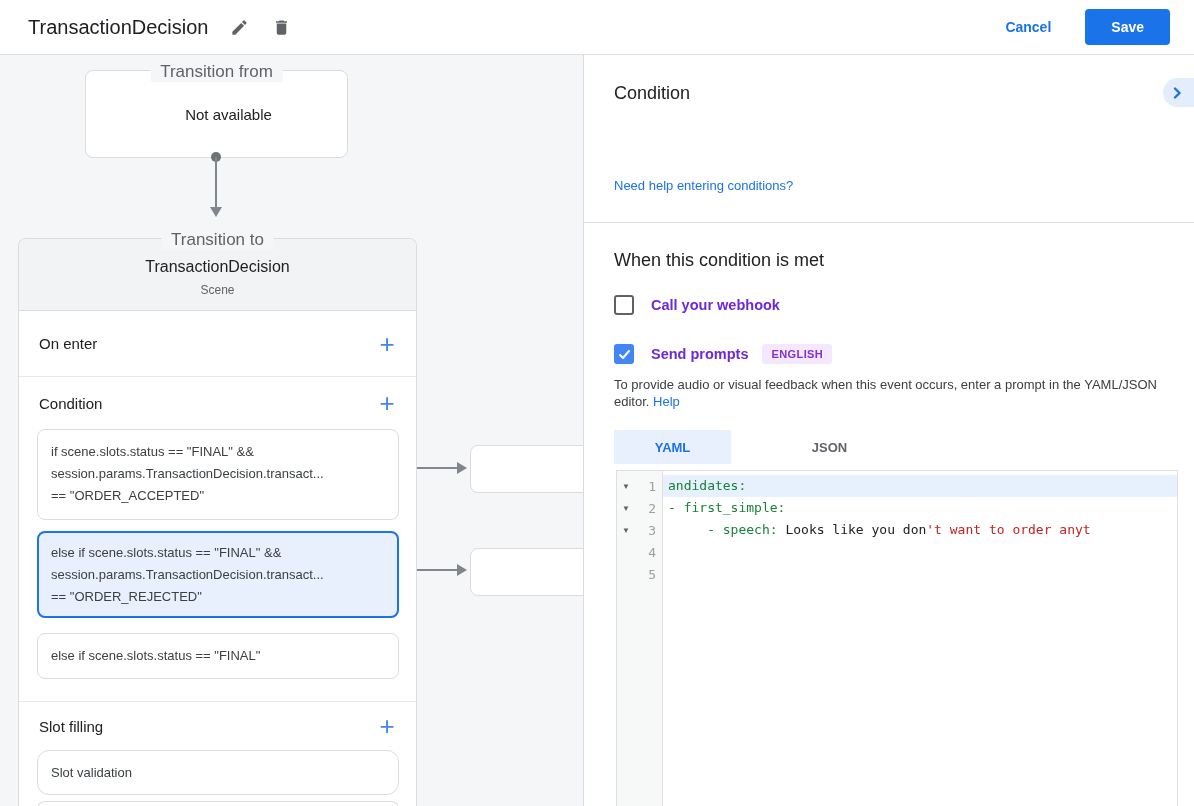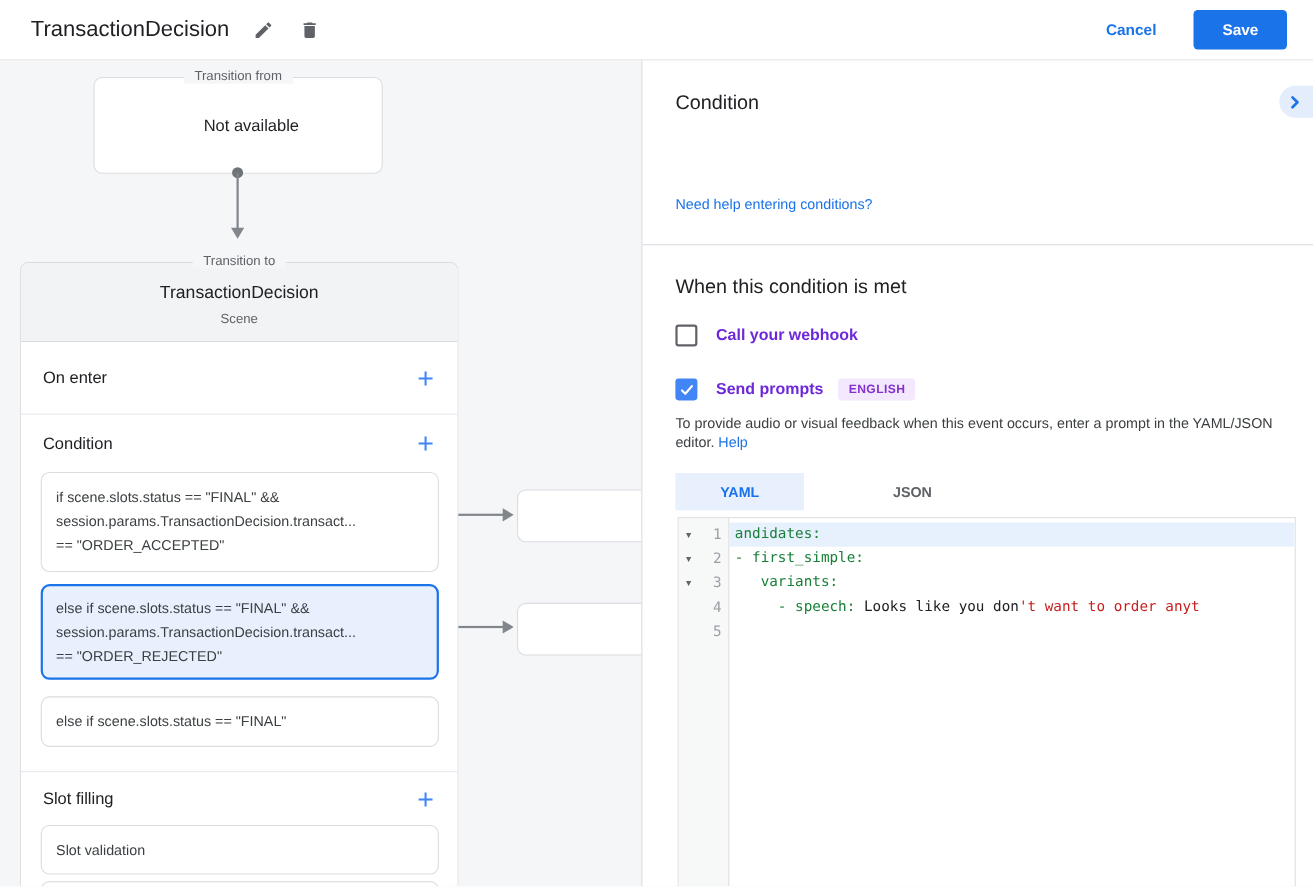--- a/index.html
+++ b/index.html
@@ -16,21 +16,21 @@
   .topbar-spacer { flex:1; }
   .cancel-btn { background:none; border:none; color:#1a73e8; font-size:14px;
     font-weight:bold; font-family:inherit; margin-right:34px; cursor:pointer; }
   .save-btn { background:#1a73e8; color:#fff; border:none; border-radius:4px;
     font-size:14px; font-weight:bold; font-family:inherit; padding:10px 26px; cursor:pointer; }
 
   
   .main { position:relative; width:1194px; height:751px; background:#f5f6f8; overflow:hidden; }
 
   .legend { position:absolute; top:-9px; left:50%; transform:translateX(-50%);
-    background:#f5f6f8; padding:0 10px; font-size:12px; color:#5f6368; white-space:nowrap; }
+    background:#f5f6f8; padding:0 10px; font-size:17px; color:#5f6368; white-space:nowrap; }
 
   .tfrom-box { position:absolute; left:85px; top:15px; width:263px; height:88px;
     background:#fff; border:1px solid #dadce0; border-radius:8px;
     display:flex; align-items:center; justify-content:center; }
   .tfrom-text { font-size:15px; color:#202124;margin-left:24px; }
 
   .dot { position:absolute; width:10px; height:10px; border-radius:50%; background:#6e7377; }
   .vline { position:absolute; width:2px; background:#80868b; }
   .arrow-down { position:absolute; width:0; height:0;
     border-left:6px solid transparent; border-right:6px solid transparent; border-top:10px solid #80868b; }
@@ -56,21 +56,21 @@
   .cond-label-row { height:52px; }
   .cond-cards { padding:0 17px 0 18px; border-bottom:1px solid #e8eaed; }
   .cond-card { background:#fff; border:1px solid #dadce0; border-radius:8px;
     padding:11px 13px; font-size:13px; line-height:22px; color:#3c4043;
     white-space:pre-line; overflow:hidden; }
   .card-1 { height:91px; margin-bottom:11px; }
   .card-2 { height:87px; margin-bottom:15px; background:#e8f0fe; border:2px solid #1a73e8; padding:9px 12px; }
   .card-3 { height:46px; margin-bottom:22px; }
   .slot-label-row { height:48px; }
   .slot-cards { padding:0 17px 0 18px; }
-  .slot-card { height:45px; margin-bottom:6px; display:flex; align-items:center; }
+  .slot-card { height:45px; margin-bottom:6px; display:flex; align-items:center;border-radius:12px; }
   .partial-card { height:12px; border-bottom:none; border-radius:8px 8px 0 0; }
 
   
   .panel { position:absolute; left:583px; top:0; width:611px; height:751px;
     background:#fff; border-left:1px solid #dadce0; }
   .collapse-btn { position:absolute; right:0; top:23px; width:31px; height:29px;
     background:#e4edfb; border:none; border-radius:15px 0 0 15px; cursor:pointer;
     display:flex; align-items:center; justify-content:center; padding-right:3px; }
   .collapse-btn svg { stroke:#1a73e8; }
   .panel-title { position:absolute; left:30px; top:28px; font-size:18px; color:#202124; font-weight:normal; }
@@ -254,19 +254,18 @@
             <span class="lnum">4</span>
           </div>
           <div class="gutter-row">
             <span class="fold"></span>
             <span class="lnum">5</span>
           </div>
         </div>
       <div class="code" id="editor-code">
           <div class="code-line hl"><span class="seg-key">andidates:</span></div>
           <div class="code-line"><span class="seg-key">- first_simple:</span></div>
-          <div class="code-line"><span class="seg-key">   variants:</span></div>
           <div class="code-line"><span class="seg-key">     - speech: </span><span class="seg-text">Looks like you don</span><span class="seg-string">'t want to order anyt</span></div>
           <div class="code-line"></div>
         </div>
     </div>
   </div>
 </div>
 
 </body></html>

